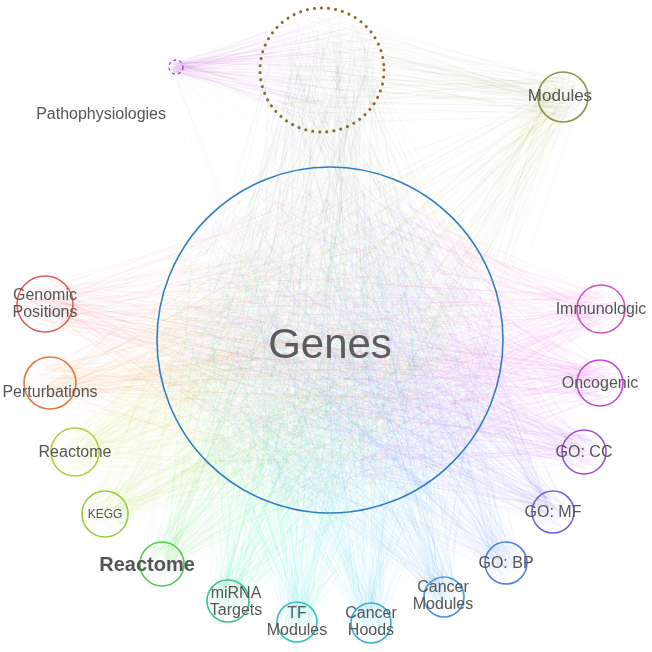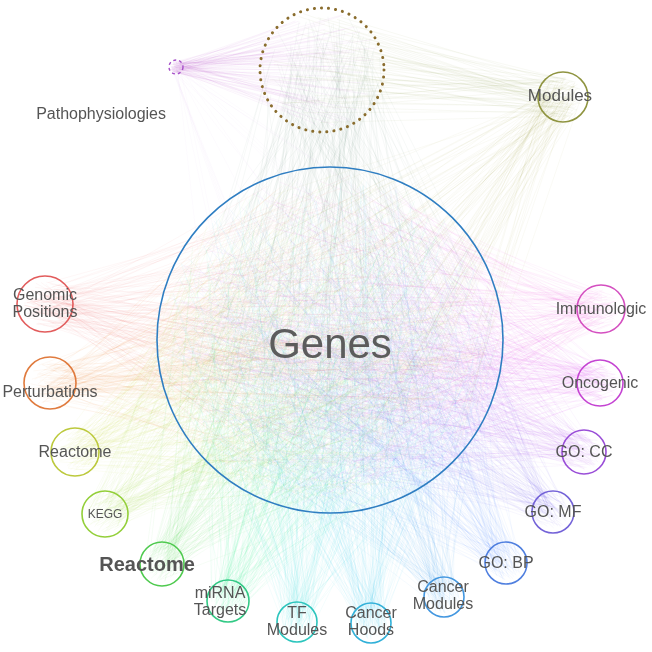--- a/index.html
+++ b/index.html
@@ -2079,21 +2079,21 @@
   <div class="labels-layer">
     <div class="node-label" style="left: 330px; top: 344px; font-size: 42px; color: rgb(92, 92, 92);">Genes</div>
     <div class="node-label" style="left: 166px; top: 67px; font-size: 16px; transform: translate(-100%, -50%); text-align: right; margin-top: 47px;">Pathophysiologies</div>
     <div class="node-label" style="left: 560px; top: 96px; font-size: 17px;">Modules</div>
     <div class="node-label" style="left: 45px; top: 304px; font-size: 16px;">Genomic
 Positions</div>
     <div class="node-label" style="left: 50px; top: 392px; font-size: 16px;">Perturbations</div>
     <div class="node-label" style="left: 75px; top: 452px; font-size: 16px;">Reactome</div>
     <div class="node-label" style="left: 105px; top: 514px; font-size: 12px;">KEGG</div>
     <div class="node-label" style="left: 147px; top: 564px; font-size: 20px; font-weight: bold;">Reactome</div>
-    <div class="node-label" style="left: 220px; top: 602px; font-size: 16px;">miRNA
+    <div class="node-label" style="left: 236px; top: 602px; font-size: 16px;">miRNA
 Targets</div>
     <div class="node-label" style="left: 297px; top: 622px; font-size: 16px;">TF
 Modules</div>
     <div class="node-label" style="left: 371px; top: 622px; font-size: 16px;">Cancer
 Hoods</div>
     <div class="node-label" style="left: 443px; top: 596px; font-size: 16px;">Cancer
 Modules</div>
     <div class="node-label" style="left: 506px; top: 563px; font-size: 16px;">GO: BP</div>
     <div class="node-label" style="left: 553px; top: 512px; font-size: 16px;">GO: MF</div>
     <div class="node-label" style="left: 584px; top: 452px; font-size: 16px;">GO: CC</div>

